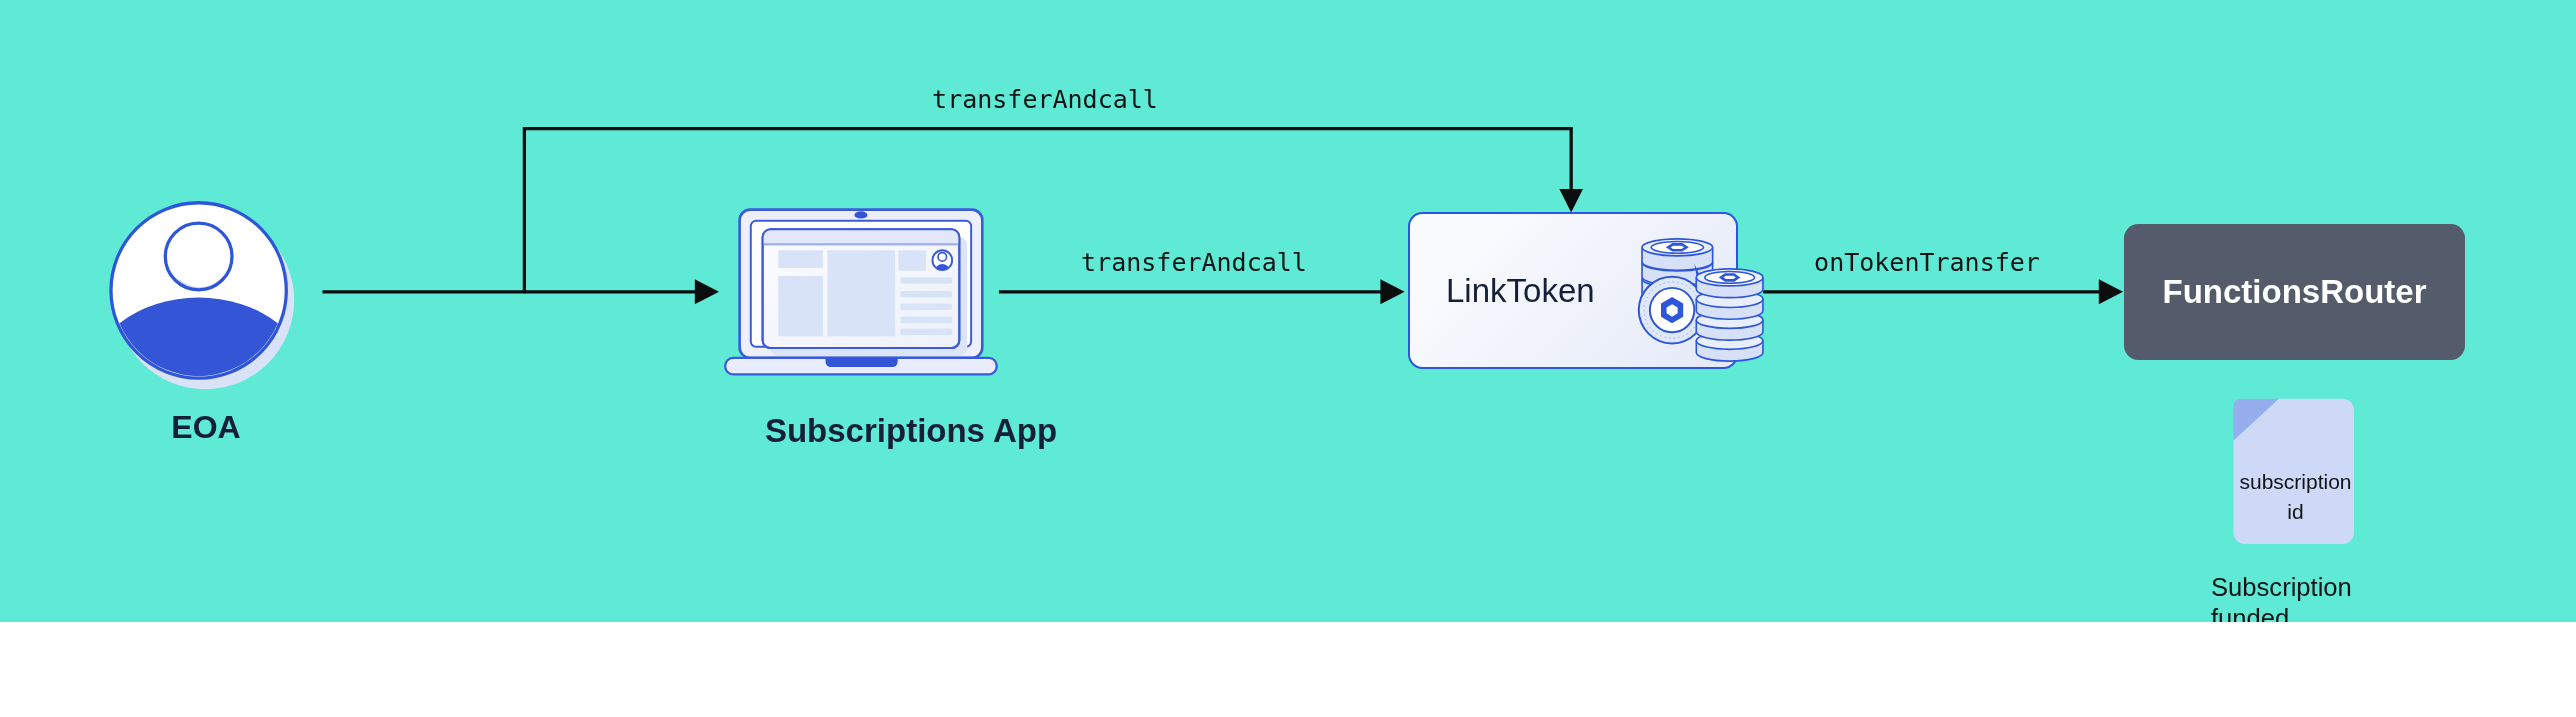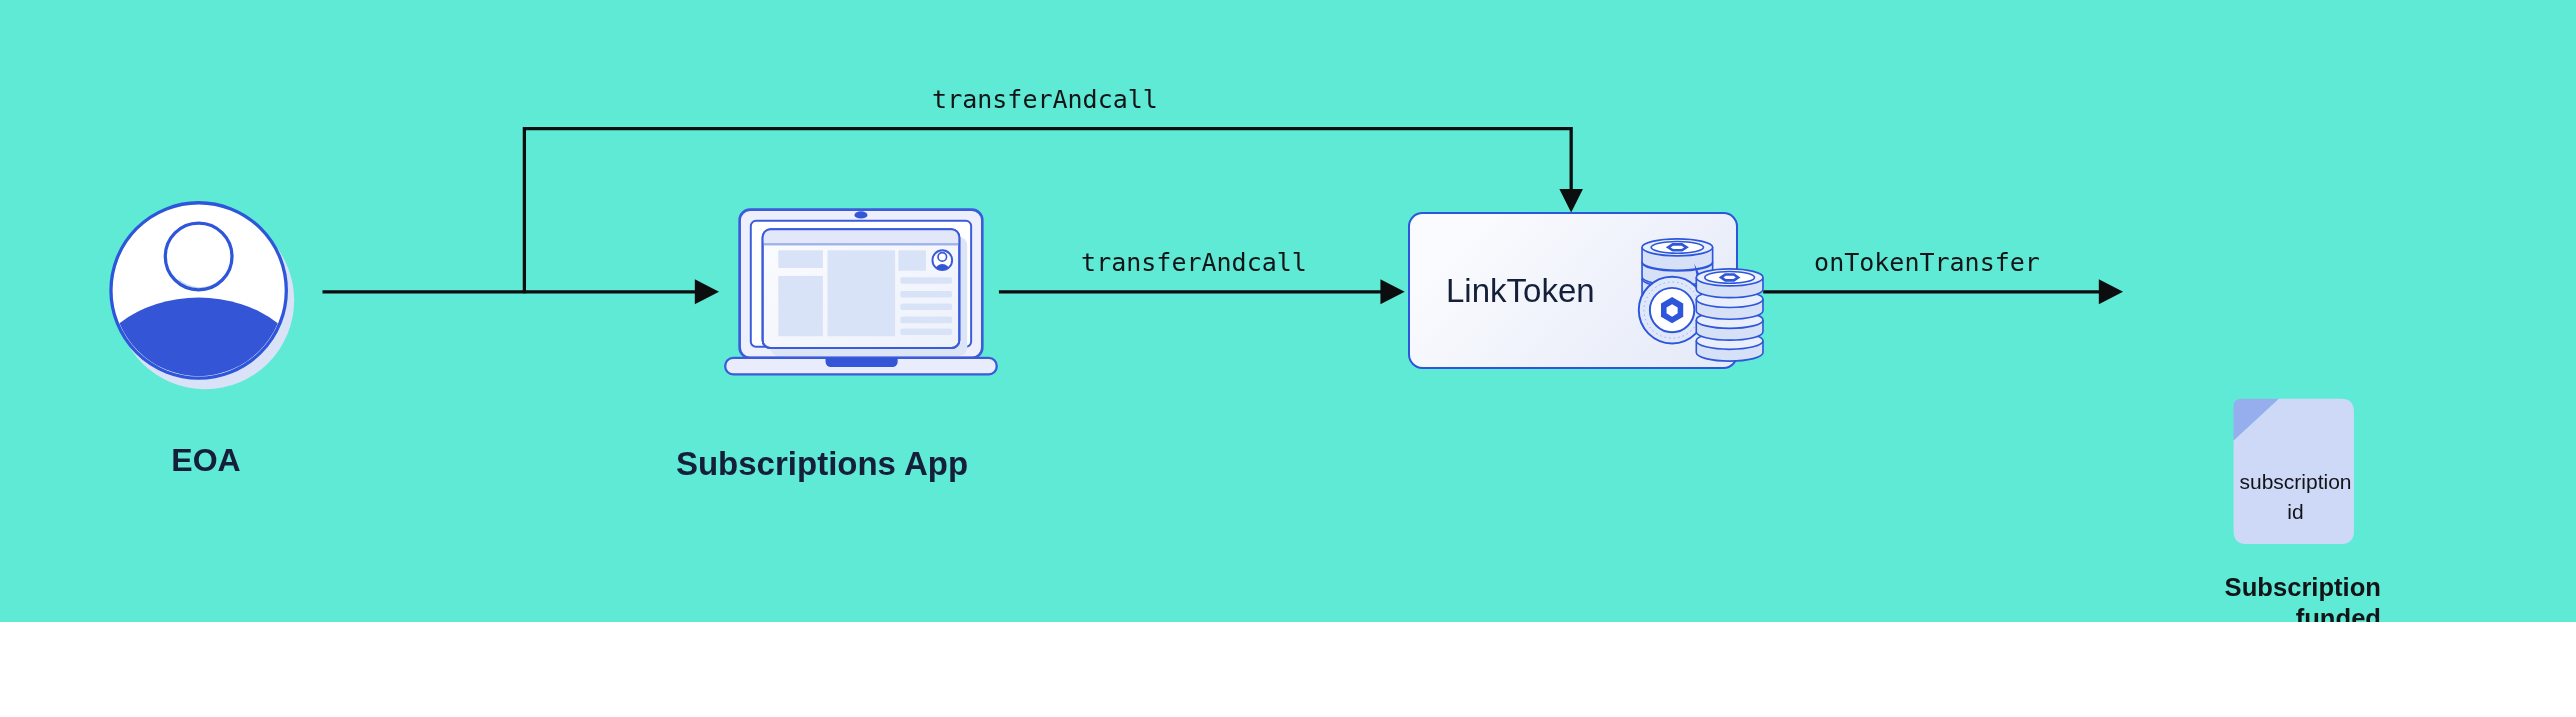--- a/index.html
+++ b/index.html
@@ -11,35 +11,35 @@
     --pale-blue:#D9E3F8;
     --shadow-blue:#D9E2F7;
     --doc-fill:#CDD9F7;
     --doc-fold:#97AEEE;
   }
   html,body{margin:0;padding:0;background:#ffffff;}
   .canvas{position:relative;width:2576px;height:622px;background:#5eead4;overflow:hidden;
           font-family:"Liberation Sans",sans-serif;}
   .abs{position:absolute;}
   .node-label{position:absolute;transform:translate(-50%,-50%);color:var(--navy-text);
-              font-weight:bold;font-size:33px;letter-spacing:0px;white-space:nowrap;margin-top:33px;}
+              font-weight:bold;font-size:33px;letter-spacing:0px;white-space:nowrap;}
   .edge-label{position:absolute;transform:translate(-50%,-50%);color:var(--near-black);
               font-family:"DejaVu Sans Mono","Liberation Mono",monospace;font-size:25px;white-space:nowrap;}
   .box-light{position:absolute;left:1408px;top:212px;width:330px;height:157px;box-sizing:border-box;
              border:2.6px solid var(--accent-blue);border-radius:14.4px;
              background:linear-gradient(133deg,#fafbfe 15%,#e4e9f8 100%);}
   .box-dark{position:absolute;left:2124px;top:224px;width:341px;height:136px;border-radius:14.4px;
             background:var(--slate-box);display:flex;align-items:center;justify-content:center;}
   .box-dark .dark-label{color:#ffffff;font-weight:bold;font-size:33px;white-space:nowrap;}
   .linktoken-label{position:absolute;left:1446px;top:291px;transform:translateY(-50%);
                    color:var(--navy-text);font-weight:normal;font-size:33px;white-space:nowrap;}
   .doc-text{position:absolute;left:2236px;top:467px;width:119px;text-align:center;
             color:var(--near-black);font-size:21px;line-height:1.45;font-weight:400;}
-  .doc-caption{position:absolute;left:2211px;top:572px;width:170px;text-align:right;
-               color:var(--near-black);font-size:25.6px;line-height:1.22;font-weight:700;}
+  .doc-caption{position:absolute;left:2211px;top:572px;width:170px;text-align:left;
+               color:var(--near-black);font-size:25.6px;line-height:1.22;font-weight:400;}
 </style>
 </head>
 <body>
 
 <div class="canvas">
 
   <svg class="abs" style="left:0;top:0" width="2576" height="718" viewBox="0 0 3930 1095">
 
     <g>
       <line x1="492" y1="445" x2="1062" y2="445" stroke="#0C0D0E" stroke-width="5"></line>
@@ -128,21 +128,21 @@
         <rect x="278" y="188" width="79" height="10" rx="3"></rect>
       </g>
 
       <circle cx="342" cy="84" r="15" fill="#FFFFFF" stroke="#3B5BDB" stroke-width="3"></circle>
       <ellipse cx="342" cy="100" rx="11" ry="10" fill="#3355D6" clip-path="url(#lap-av-clip)"></ellipse>
       <circle cx="342" cy="79" r="6.5" fill="#FFFFFF" stroke="#3B5BDB" stroke-width="2.5"></circle>
 
       <rect x="11" y="233" width="414" height="25" rx="12" fill="#E9EDFB" stroke="#3B5BDB" stroke-width="3.5"></rect>
       <path d="M164,233 h110 v6 a8,8 0 0 1 -8,8 h-94 a8,8 0 0 1 -8,-8 z" fill="#3355D6"></path>
     </svg>
-    <div class="node-label" style="left:822px;top:431px">Subscriptions App</div>
+    <div class="node-label" style="left:911px;top:431px">Subscriptions App</div>
   </div>
 
   <div>
     <div class="box-light"></div>
     <div class="linktoken-label">LinkToken</div>
 
     <svg class="abs" style="left:1632px;top:231px" width="141" height="134" viewBox="0 0 215 205">
       <g stroke="#2E56DA" stroke-width="2.5">
 
         <g>
@@ -177,20 +177,23 @@
             <ellipse cx="149" cy="104" rx="51" ry="13" fill="#E8EEFB"></ellipse>
           <path d="M98,71 v18 a51,13 0 0 0 102,0 v-18" fill="#D6E0F7"></path>
             <ellipse cx="149" cy="71" rx="51" ry="13" fill="#E8EEFB"></ellipse>
           <ellipse cx="149" cy="71" rx="38" ry="9" fill="#FFFFFF"></ellipse>
           <path d="M136,71 l6.5,-4.5 h13 l6.5,4.5 l-6.5,4.5 h-13 z" fill="#FFFFFF" stroke-width="4"></path>
         </g>
       </g>
     </svg>
   </div>
 
+  <div class="box-dark">
+    <div class="dark-label">FunctionsRouter</div>
+  </div>
 
   <div>
     <svg class="abs" style="left:2225px;top:390px" width="144" height="164" viewBox="0 0 220 250">
 
       <path d="M82,13 L177,13 Q197,13 197,33 L197,215 Q197,235 177,235 L33,235 Q13,235 13,215 L13,77 Z" fill="#CDD9F7"></path>
       <path d="M82,13 L25,13 Q13,13 13,25 L13,77 Z" fill="#97AEEE"></path>
     </svg>
     <div class="doc-text">subscription id</div>
     <div class="doc-caption">Subscription funded</div>
   </div>

